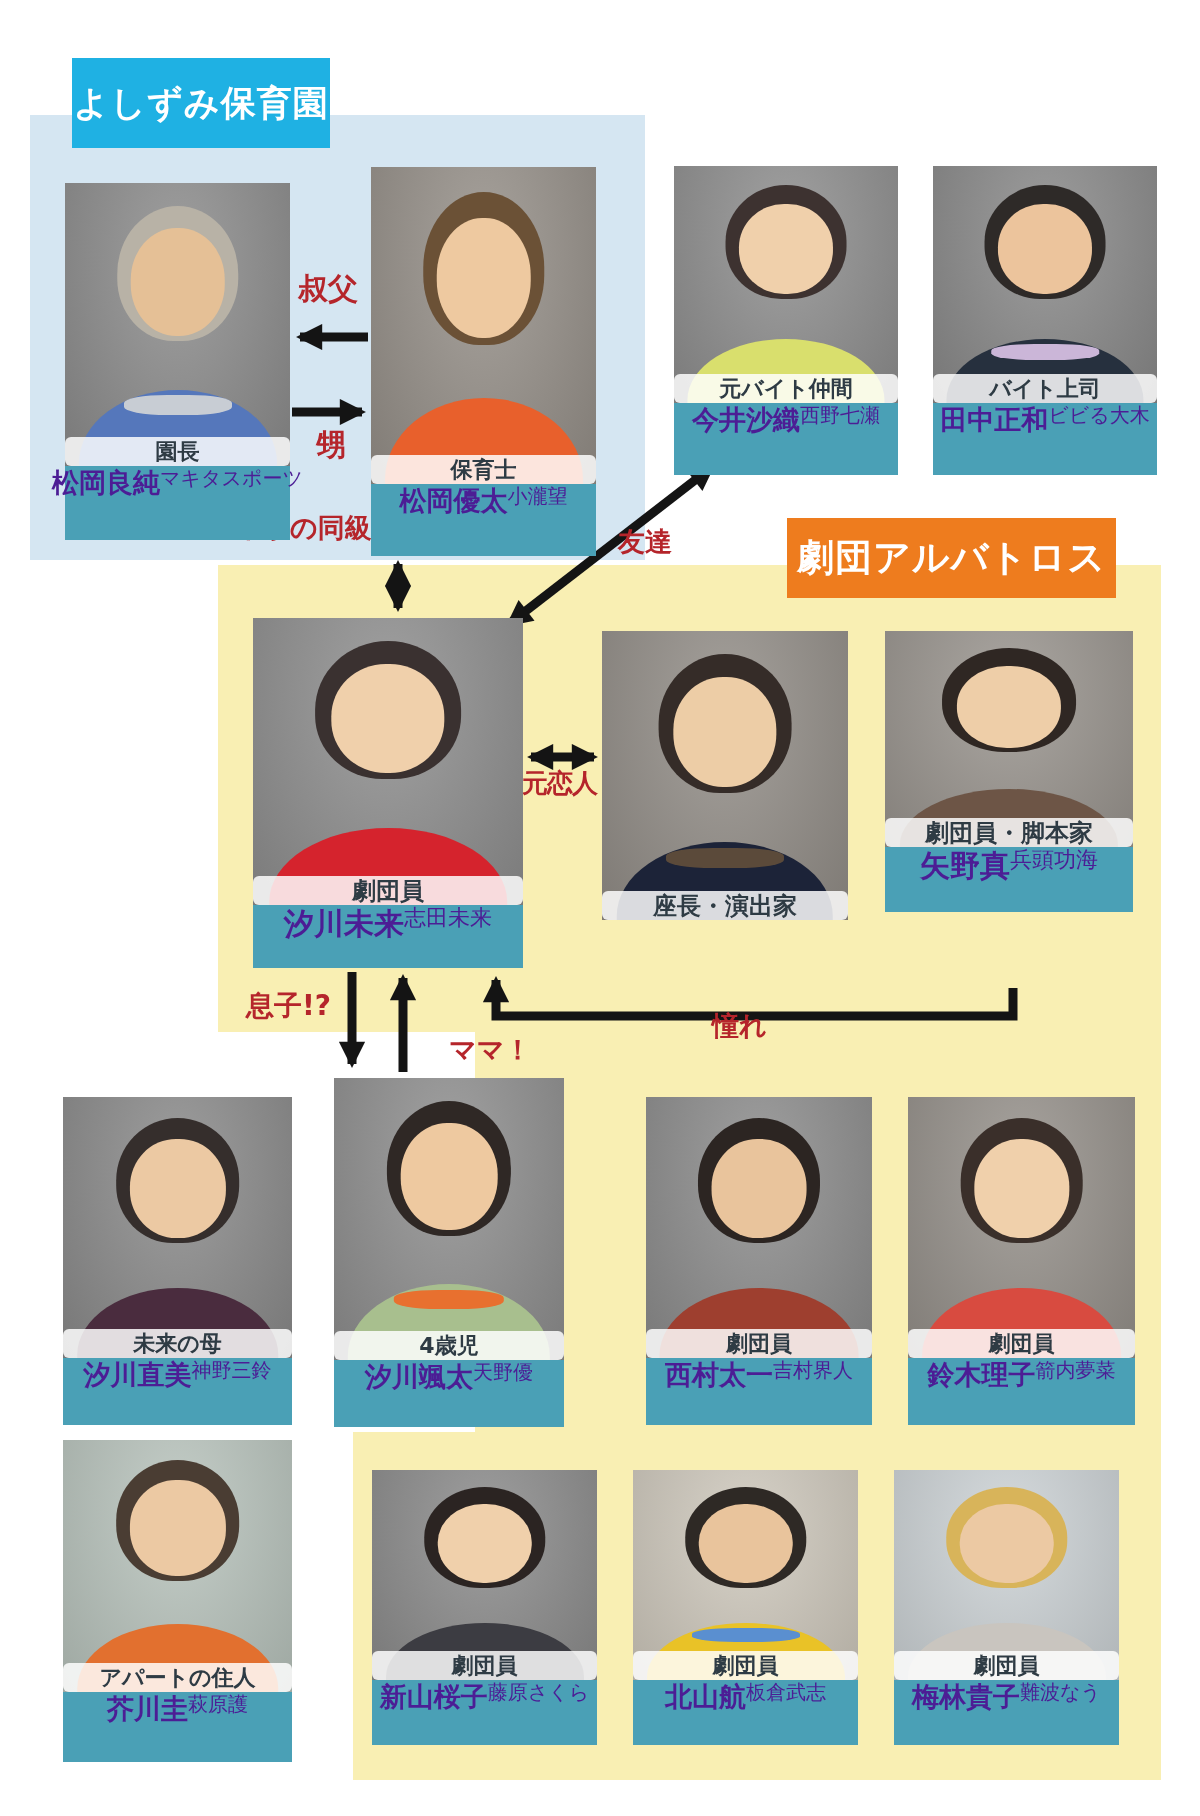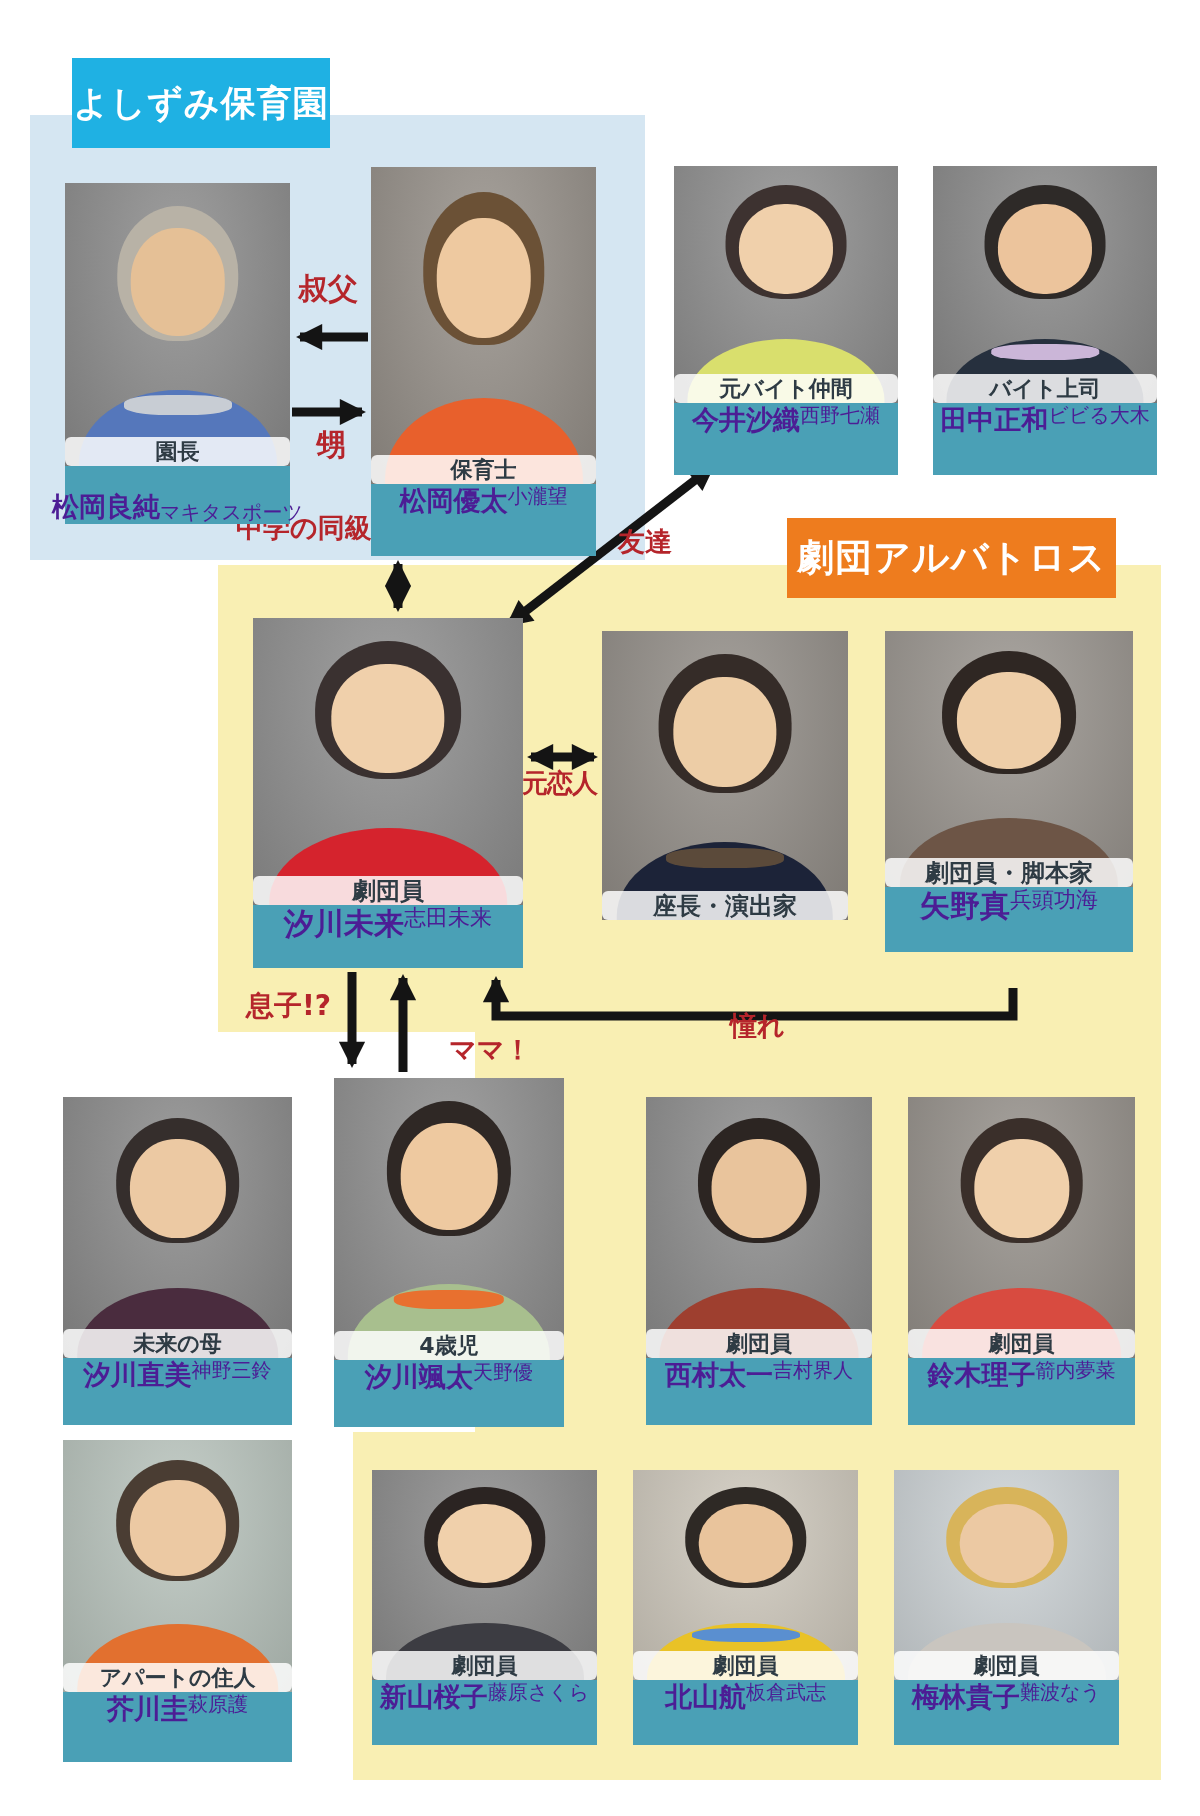--- a/index.html
+++ b/index.html
@@ -89,33 +89,33 @@
     <path class="sh" d="M1013,988 L1013,1016 L496,1016 L496,980" marker-end="url(#ah)"></path>
   </svg>
 
   <div class="rel" style="left:298px;top:274px;font-size:30px;">叔父</div>
   <div class="rel" style="left:316px;top:430px;font-size:30px;">甥</div>
   <div class="rel" style="left:236px;top:514px;font-size:27px;">中学の同級生</div>
   <div class="rel" style="left:618px;top:528px;font-size:27px;">友達</div>
   <div class="rel" style="left:522px;top:770px;font-size:26px;letter-spacing:-1px;">元恋人</div>
   <div class="rel" style="left:246px;top:992px;font-size:28px;">息子!?</div>
   <div class="rel" style="left:449px;top:1036px;font-size:27px;">ママ！</div>
-  <div class="rel" style="left:730px;top:1012px;font-size:27px;">憧れ</div>
+  <div class="rel" style="left:712px;top:1012px;font-size:27px;">憧れ</div>
 
   <div class="card" style="left: 65px; top: 183px; width: 225px; --pbg: #8d8d8d; --hair: #b8b2a6; --skin: #e5c096; --cloth: #5577bb; --accent: #c8cdd4;">
     <div class="photo" style="height:283px;">
       <span class="hair"></span>
         <span class="head"></span>
         <span class="torso"></span>
         <span class="collar"></span>
       <div class="role-strip">
           <span>園長</span>
         </div>
     </div>
-    <div class="plate" style="height:58px;align-items:flex-end;">
+    <div class="plate" style="height:74px;">
       <div class="char-name">松岡良純</div>
       <div class="actor-name">マキタスポーツ</div>
     </div>
   </div>
 
   <div class="card" style="left: 371px; top: 167px; width: 225px; --pbg: #969089; --hair: #6b5136; --skin: #eec9a0; --cloth: #e8602c;">
     <div class="photo" style="height:317px;">
       <span class="hair"></span>
         <span class="head"></span>
         <span class="torso"></span>
@@ -184,21 +184,21 @@
         <span class="head"></span>
         <span class="torso"></span>
         <span class="collar"></span>
       <div class="role-strip">
           <span>座長・演出家</span>
         </div>
     </div>
   </div>
 
   <div class="card lg" style="left: 885px; top: 631px; width: 248px; --pbg: #9a958f; --hair: #2f2723; --skin: #eeceA8; --cloth: #6d5546;">
-    <div class="photo" style="height:256px;">
+    <div class="photo" style="height:216px;">
       <span class="hair"></span>
         <span class="head"></span>
         <span class="torso"></span>
         <span class="collar"></span>
       <div class="role-strip">
           <span>劇団員・脚本家</span>
         </div>
     </div>
     <div class="plate" style="height:65px;">
       <div class="char-name">矢野真</div>

